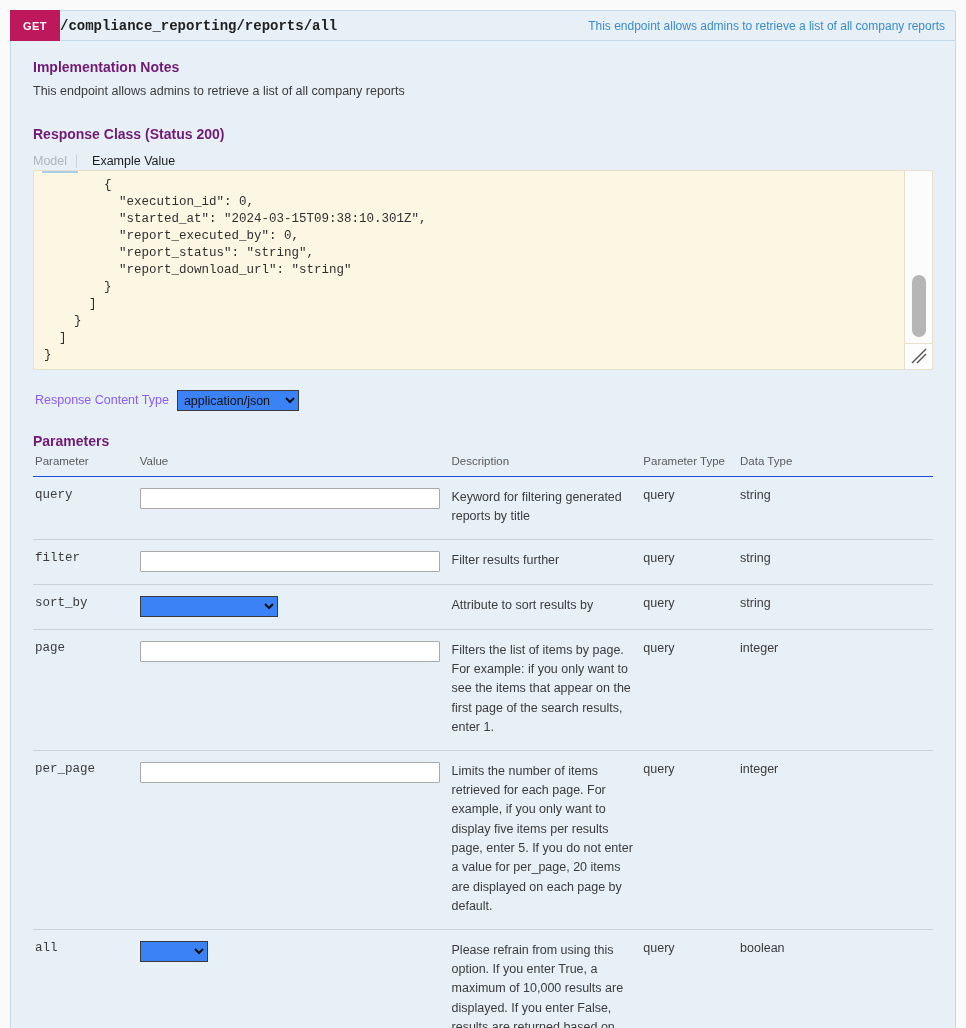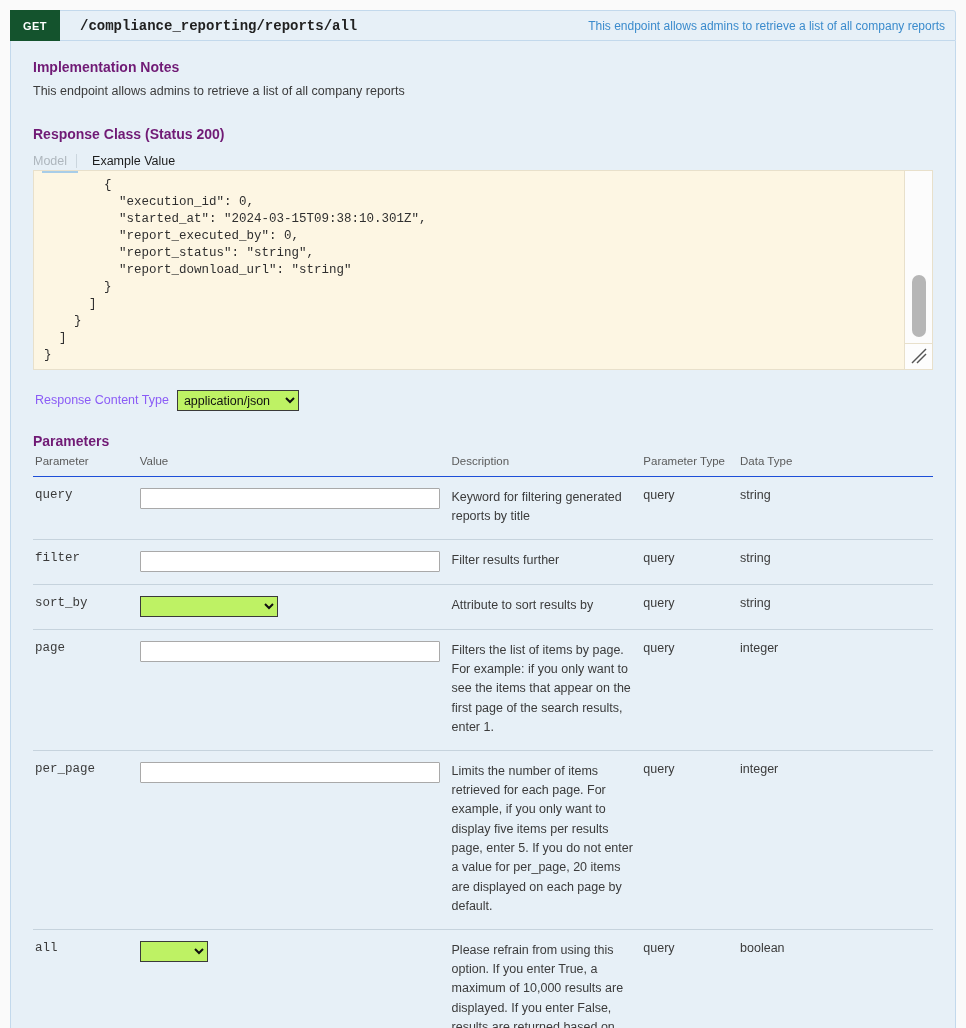--- a/index.html
+++ b/index.html
@@ -25,38 +25,38 @@
   .op-head {
     display: flex;
     align-items: stretch;
     background: #e7f0f7;
     border: 1px solid #c3d9ec;
     border-bottom: 1px solid #c3d9ec;
     border-radius: 3px 3px 0 0;
     height: 31px;
   }
   .http-method {
-    background: #14532d;
+    background: #be185d;
     color: #ffffff;
     font-size: 11px;
     font-weight: bold;
     letter-spacing: 0.4px;
     display: flex;
     align-items: center;
     justify-content: center;
     width: 50px;
     flex: 0 0 50px;
     margin: -1px 0 -1px -1px;
     text-transform: uppercase;
   }
   .op-path {
     flex: 1 1 auto;
     display: flex;
     align-items: center;
-    padding-left: 20px;
+    padding-left: 0;
     font-family: "Liberation Mono", monospace;
     font-size: 14px;
     font-weight: bold;
     color: #212121;
   }
   .op-summary {
     flex: 0 0 auto;
     display: flex;
     align-items: center;
     padding-right: 10px;
@@ -176,21 +176,21 @@
   }
   .content-type-label {
     font-size: 12.5px;
     color: #8b5cf6;
     margin-right: 8px;
   }
   select.native {
     font-family: "Liberation Sans", sans-serif;
     font-size: 12.5px;
     color: #111;
-    background: #bef264;
+    background: #3b82f6;
     border: 1px solid #3a3a3a;
     height: 21px;
     padding: 2px 2px;
     border-radius: 0;
   }
   select.w-content { width: 122px; }
   select.w-sort { width: 138px; }
   select.w-all   { width: 68px; }
 
   

